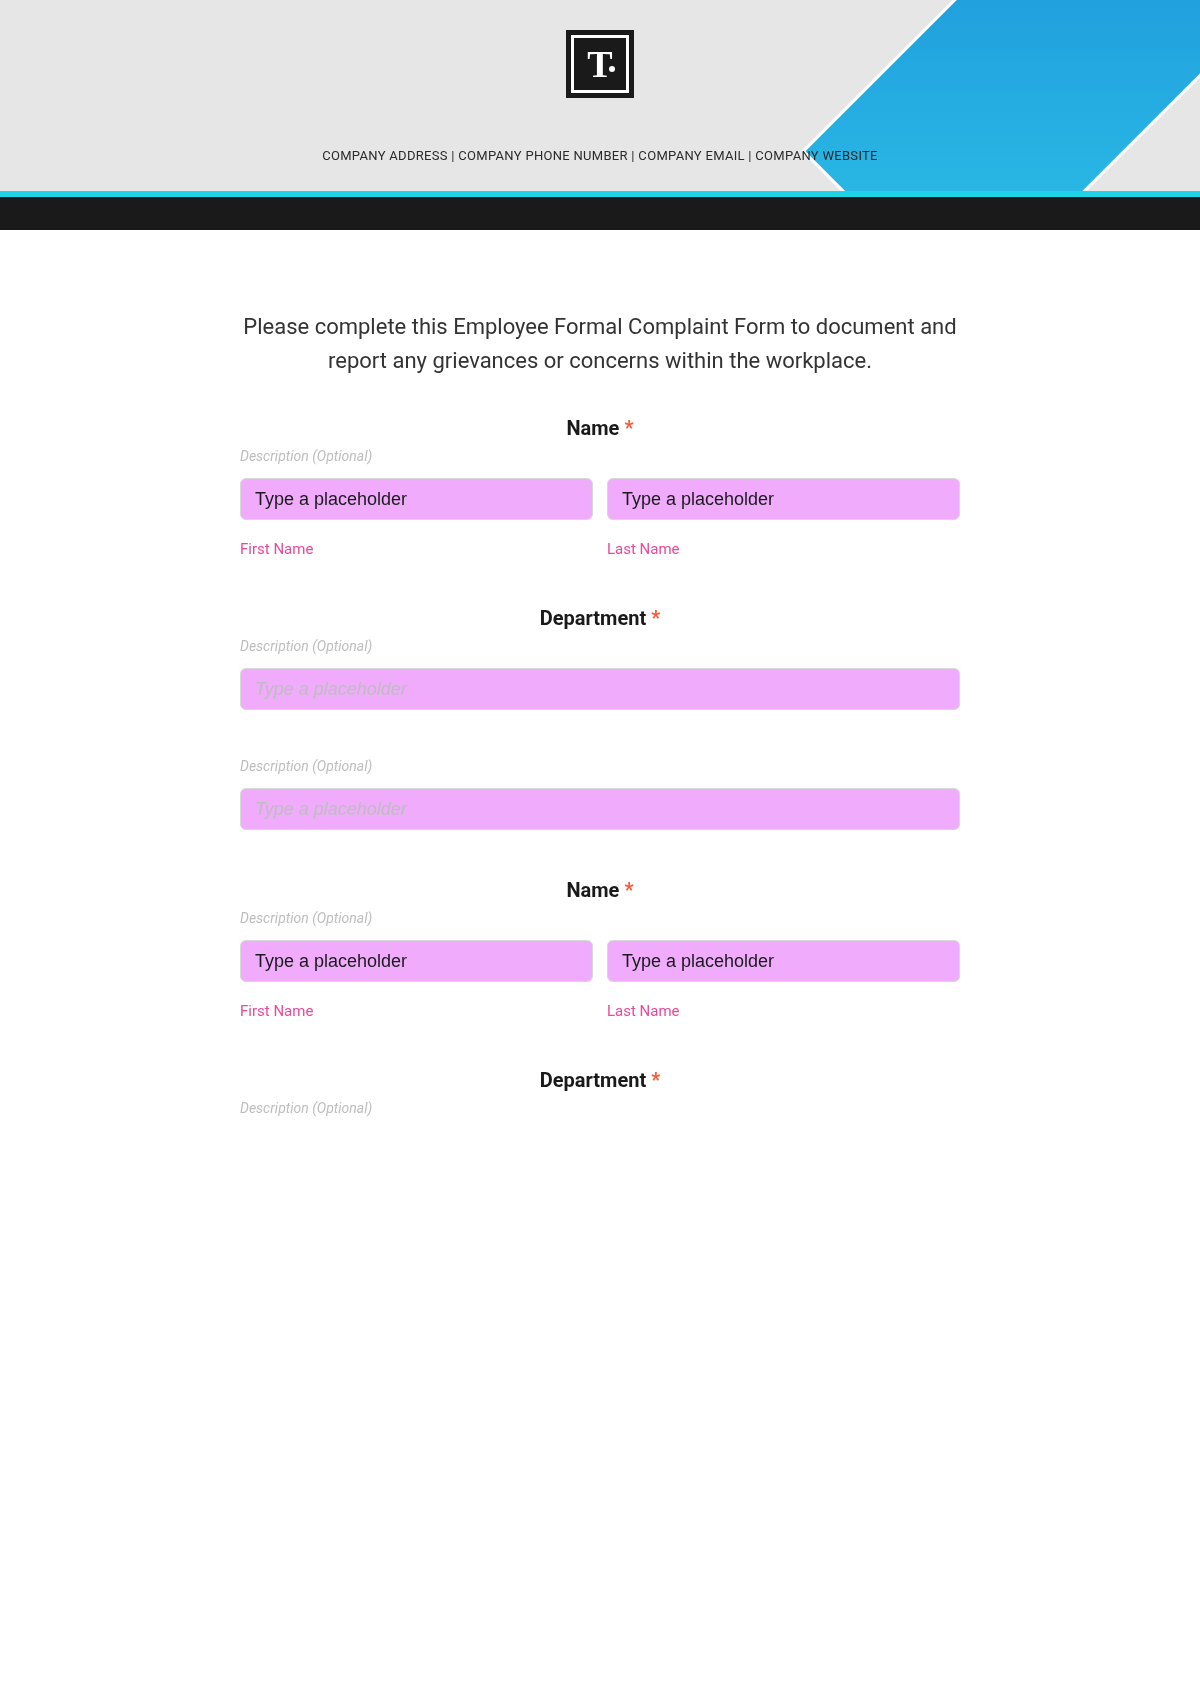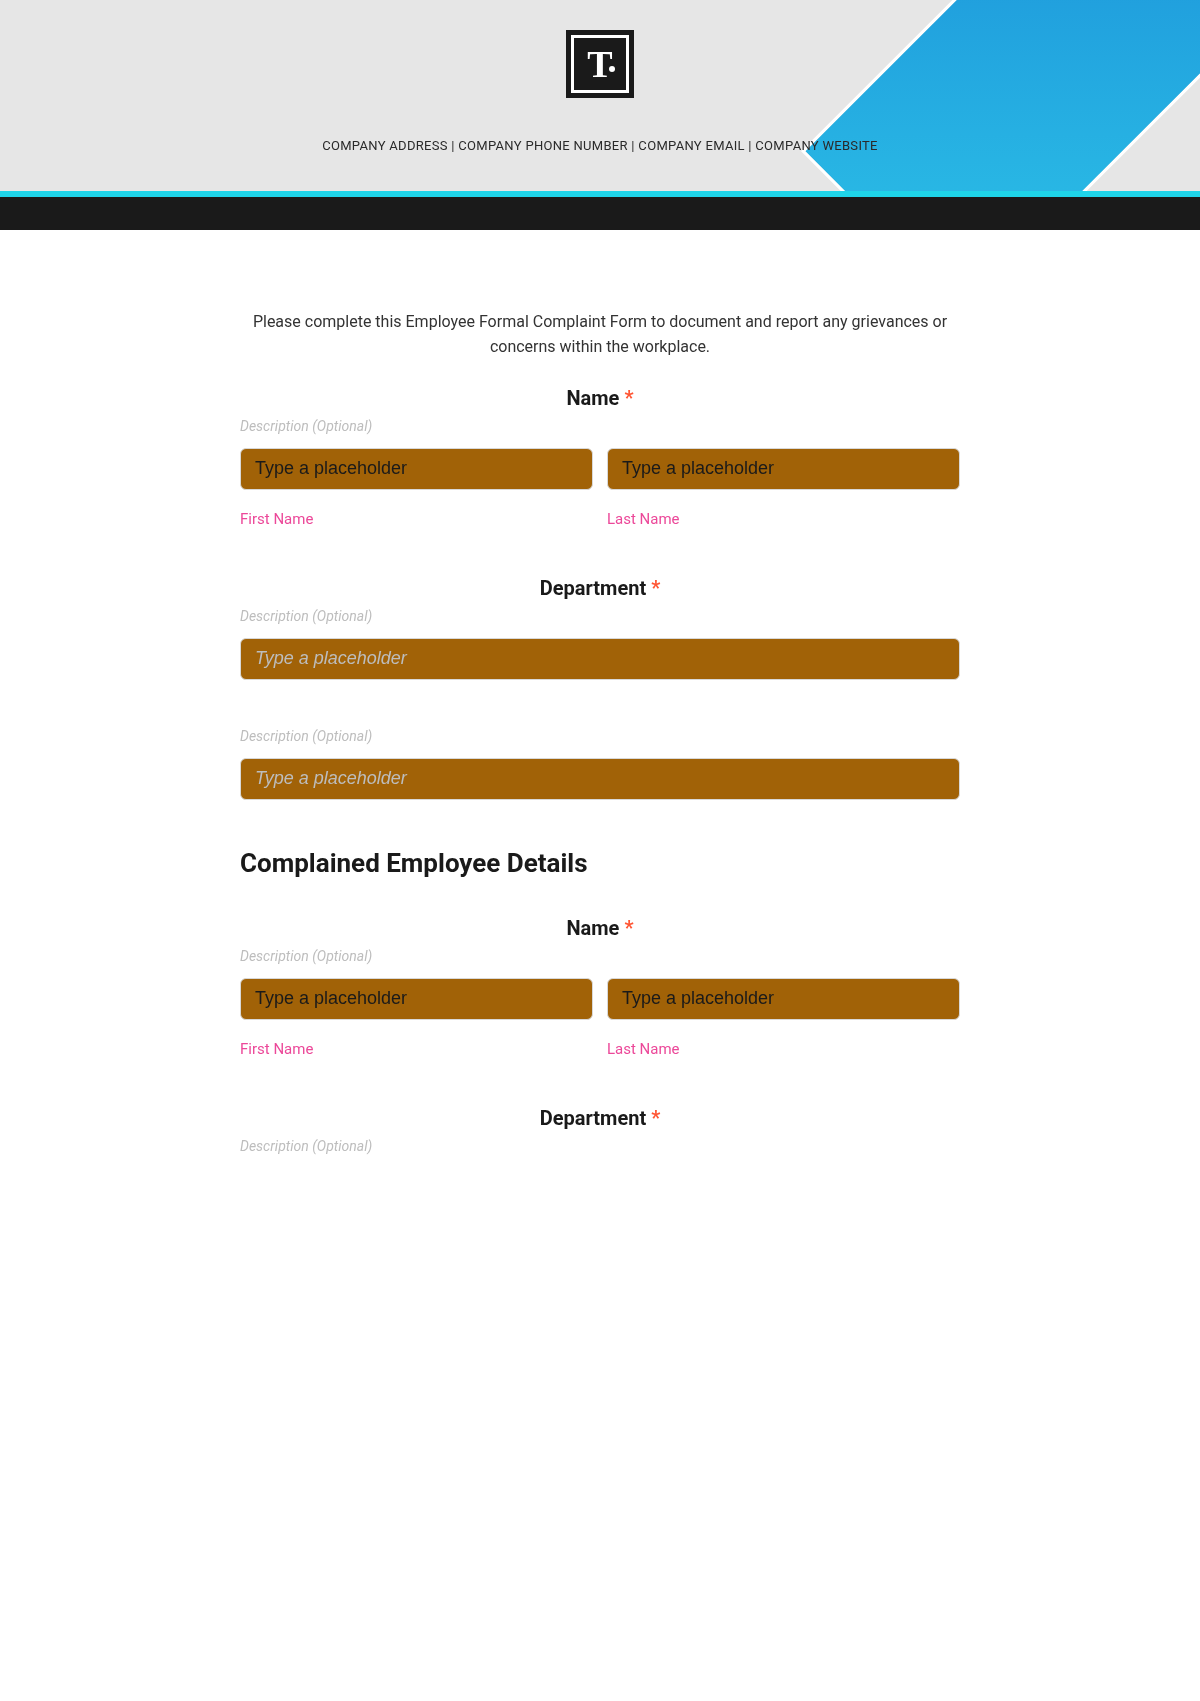--- a/index.html
+++ b/index.html
@@ -3,34 +3,34 @@
 <meta charset="utf-8">
 <style>
 * { margin:0; padding:0; box-sizing:border-box; }
 body { font-family:-apple-system,BlinkMacSystemFont,'Segoe UI',Roboto,Helvetica,Arial,sans-serif; background:#fff; width:1200px; }
 .header { background:#e6e6e6; height:191px; position:relative; overflow:hidden; }
 .stripe { position:absolute; width:230px; height:460px; background:linear-gradient(135deg,#1a8dd8 0%,#2dc4e8 100%); transform:rotate(45deg); right:40px; top:-160px; border:3px solid #fff; }
 .stripe::before,.stripe::after { content:''; position:absolute; background:#fff; }
 .logo-box { position:absolute; left:50%; top:30px; transform:translateX(-50%); width:68px; height:68px; background:#1a1a1a; border:2px solid #1a1a1a; outline:3px solid #fff; outline-offset:-8px; display:flex; align-items:center; justify-content:center; }
 .logo-t { color:#fff; font-weight:900; font-size:38px; font-family:Georgia,serif; position:relative; }
 .logo-dot { position:absolute; width:6px; height:6px; background:#fff; border-radius:50%; bottom:14px; right:-2px; }
-.company-line { position:absolute; top:138px; left:50%; transform:translateX(-50%); font-size:13px; letter-spacing:0.3px; color:#2a2a2a; white-space:nowrap; }
+.company-line { position:absolute; top:148px; left:50%; transform:translateX(-50%); font-size:13px; letter-spacing:0.3px; color:#2a2a2a; white-space:nowrap; }
 .cyan-bar { height:6px; background:#1fd4e8; }
 .black-bar { height:33px; background:#1a1a1a; }
 .content { max-width:760px; margin:0 auto; padding:80px 20px 40px; }
 .form-title { font-size:36px; font-weight:700; color:#1a1a1a; text-align:center; margin-bottom:22px; }
-.form-desc { font-size:16px; color:#333; text-align:center; line-height:1.55; margin-bottom:26px; }
+.form-desc { font-size:22px; color:#333; text-align:center; line-height:1.55; margin-bottom:38px; }
 .section-title { font-size:26px; font-weight:700; color:#1a1a1a; margin-bottom:38px; }
 .field { margin-bottom:48px; }
 .field-label { font-size:20px; font-weight:700; color:#1a1a1a; margin-bottom:8px;text-align:center; }
 .req { color:#ff5533; }
 .field-hint { font-size:14px; font-style:italic; color:#bdbdbd; margin-bottom:14px; }
 .row { display:flex; gap:14px; }
 .col { flex:1; }
-.input { width:100%; height:42px; border:1px solid #d8d8d8; border-radius:6px; padding:0 14px; font-size:18px; color:#1a1a1a; background:#a16207; outline:none; }
+.input { width:100%; height:42px; border:1px solid #d8d8d8; border-radius:6px; padding:0 14px; font-size:18px; color:#1a1a1a; background:#f0abfc; outline:none; }
 .input::placeholder { color:#bdbdbd; font-style:italic; }
 .input.filled { color:#1a1a1a; font-style:normal; }
 .sublabel { font-size:15px; color:#ec4899; margin-top:20px; }
 </style>
 </head>
 <body>
 
 <div class="header">
   <div class="stripe"></div>
   <div class="logo-box">
@@ -64,21 +64,20 @@
     <div class="field-label"><span>Department</span> <span class="req">*</span></div>
     <div class="field-hint">Description (Optional)</div>
     <input class="input" placeholder="Type a placeholder" style="">
   </div>
 
   <div class="field">
     <div class="field-hint">Description (Optional)</div>
     <input class="input" placeholder="Type a placeholder" style="">
   </div>
 
-  <h2 class="section-title">Complained Employee Details</h2>
 
   <div class="field">
     <div class="field-label"><span>Name</span> <span class="req">*</span></div>
     <div class="field-hint">Description (Optional)</div>
     <div class="row">
       <div class="col">
         <input class="input filled" value="Type a placeholder" style="">
         <div class="sublabel">First Name</div>
       </div>
       <div class="col">

